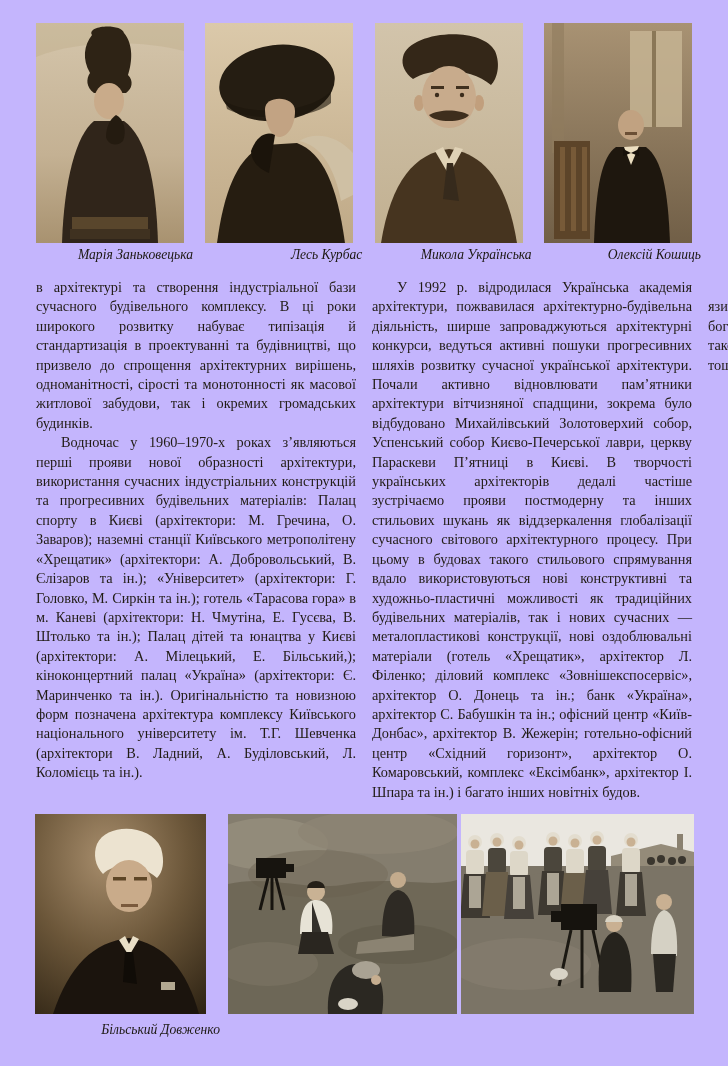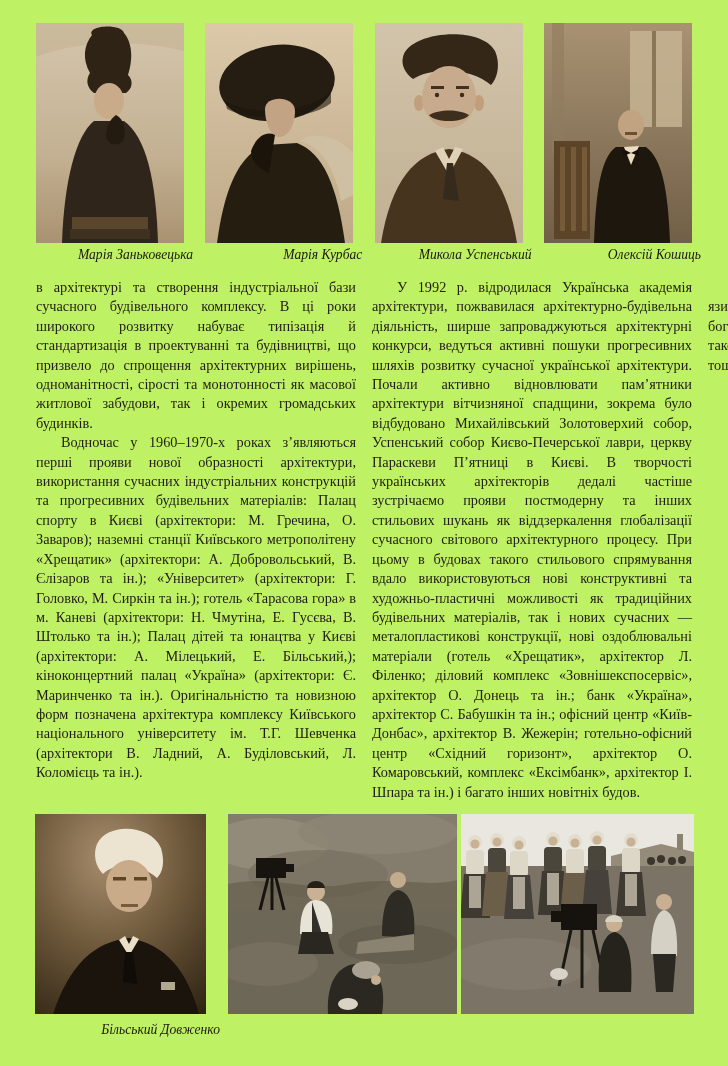--- a/index.html
+++ b/index.html
@@ -1,20 +1,20 @@
 <!DOCTYPE html>
 <html lang="uk"><head>
 <meta charset="utf-8">
 <style>
   html, body { margin: 0; padding: 0; background: #ffffff; }
   .page {
     position: relative;
     width: 728px;
     height: 1066px;
-    background: #bef264;
+    background: #c4b5fd;
     font-family: "Liberation Serif", serif;
     color: #211c15;
     overflow: hidden;
   }
   
   .top-photos {
     position: absolute; left: 36px; top: 23px;
     width: 656px; height: 220px;
     display: flex; justify-content: space-between;
   }
@@ -131,22 +131,22 @@
       <path d="M50 220 C52 162 58 134 72 124 L102 124 C118 136 124 166 126 220 Z" fill="#1e170e"></path>
       <ellipse cx="87" cy="102" rx="13" ry="15" fill="#c1a281"></ellipse>
       <rect x="81" y="109" width="12" height="3" fill="#6b4f35"></rect>
       <path d="M80 124 L87 142 L95 123 Z" fill="#ecdfc1"></path>
       <path d="M79 126 L87 130 L95 126 L95 133 L87 130 L79 133 Z" fill="#17110a"></path>
     </svg>
   </div>
 
   <div class="top-captions">
     <div class="cap">Марія Заньковецька</div>
-    <div class="cap">Марія Курбас</div>
-    <div class="cap">Микола Успенський</div>
+    <div class="cap">Лесь Курбас</div>
+    <div class="cap">Микола Українська</div>
     <div class="cap">Олексій Кошиць</div>
   </div>
 
   <div class="text-block">
     <p class="no-indent">в архітектурі та створення індустріальної бази сучасного будівельного комплексу. В ці роки широкого розвитку набуває типізація й стандартизація в проектуванні та будівництві, що призвело до спрощення архітектурних вирішень, одноманітності, сірості та монотонності як масової житлової забудови, так і окремих громадських будинків.</p>
     <p>Водночас у 1960–1970-х роках з’являються перші прояви нової образності архітектури, використання сучасних індустріальних конструкцій та прогресивних будівельних матеріалів: Палац спорту в Києві (архітектори: М. Гречина, О. Заваров); наземні станції Київського метрополітену «Хрещатик» (архітектори: А. Добровольський, В. Єлізаров та ін.); «Університет» (архітектори: Г. Головко, М. Сиркін та ін.); готель «Тарасова гора» в м. Каневі (архітектори: Н. Чмутіна, Е. Гусєва, В. Штолько та ін.); Палац дітей та юнацтва у Києві (архітектори: А. Мілецький, Е. Більський,); кіноконцертний палац «Україна» (архітектори: Є. Маринченко та ін.). Оригінальністю та новизною форм позначена архітектура комплексу Київського національного університету ім. Т.Г. Шевченка (архітектори В. Ладний, А. Буділовський, Л. Коломієць та ін.).</p>
     <p>У 1992 р. відродилася Українська академія архітектури, пожвавилася архітектурно-будівельна діяльність, ширше запроваджуються архітектурні конкурси, ведуться активні пошуки прогресивних шляхів розвитку сучасної української архітектури. Почали активно відновлювати пам’ятники архітектури вітчизняної спадщини, зокрема було відбудовано Михайлівський Золотоверхий собор, Успенський собор Києво-Печерської лаври, церкву Параскеви П’ятниці в Києві. В творчості українських архітекторів дедалі частіше зустрічаємо прояви постмодерну та інших стильових шукань як віддзеркалення глобалізації сучасного світового архітектурного процесу. При цьому в будовах такого стильового спрямування вдало використовуються нові конструктивні та художньо-пластичні можливості як традиційних будівельних матеріалів, так і нових сучасних — металопластикові конструкції, нові оздоблювальні матеріали (готель «Хрещатик», архітектор Л. Філенко; діловий комплекс «Зовнішекспосервіс», архітектор О. Донець та ін.; банк «Україна», архітектор С. Бабушкін та ін.; офісний центр «Київ-Донбас», архітектор В. Жежерін; готельно-офісний центр «Східний горизонт», архітектор О. Комаровський, комплекс «Ексімбанк», архітектор І. Шпара та ін.) і багато інших новітніх будов.</p>
     <p>Витоки українського театру сягають язичницьких фольклорних джерел, ритуалів та богослужінь на найбільші християнські свята, а також весільних традиційних обрядів, поховань тощо. У час діяльності братських шкіл</p>
   </div>
 

